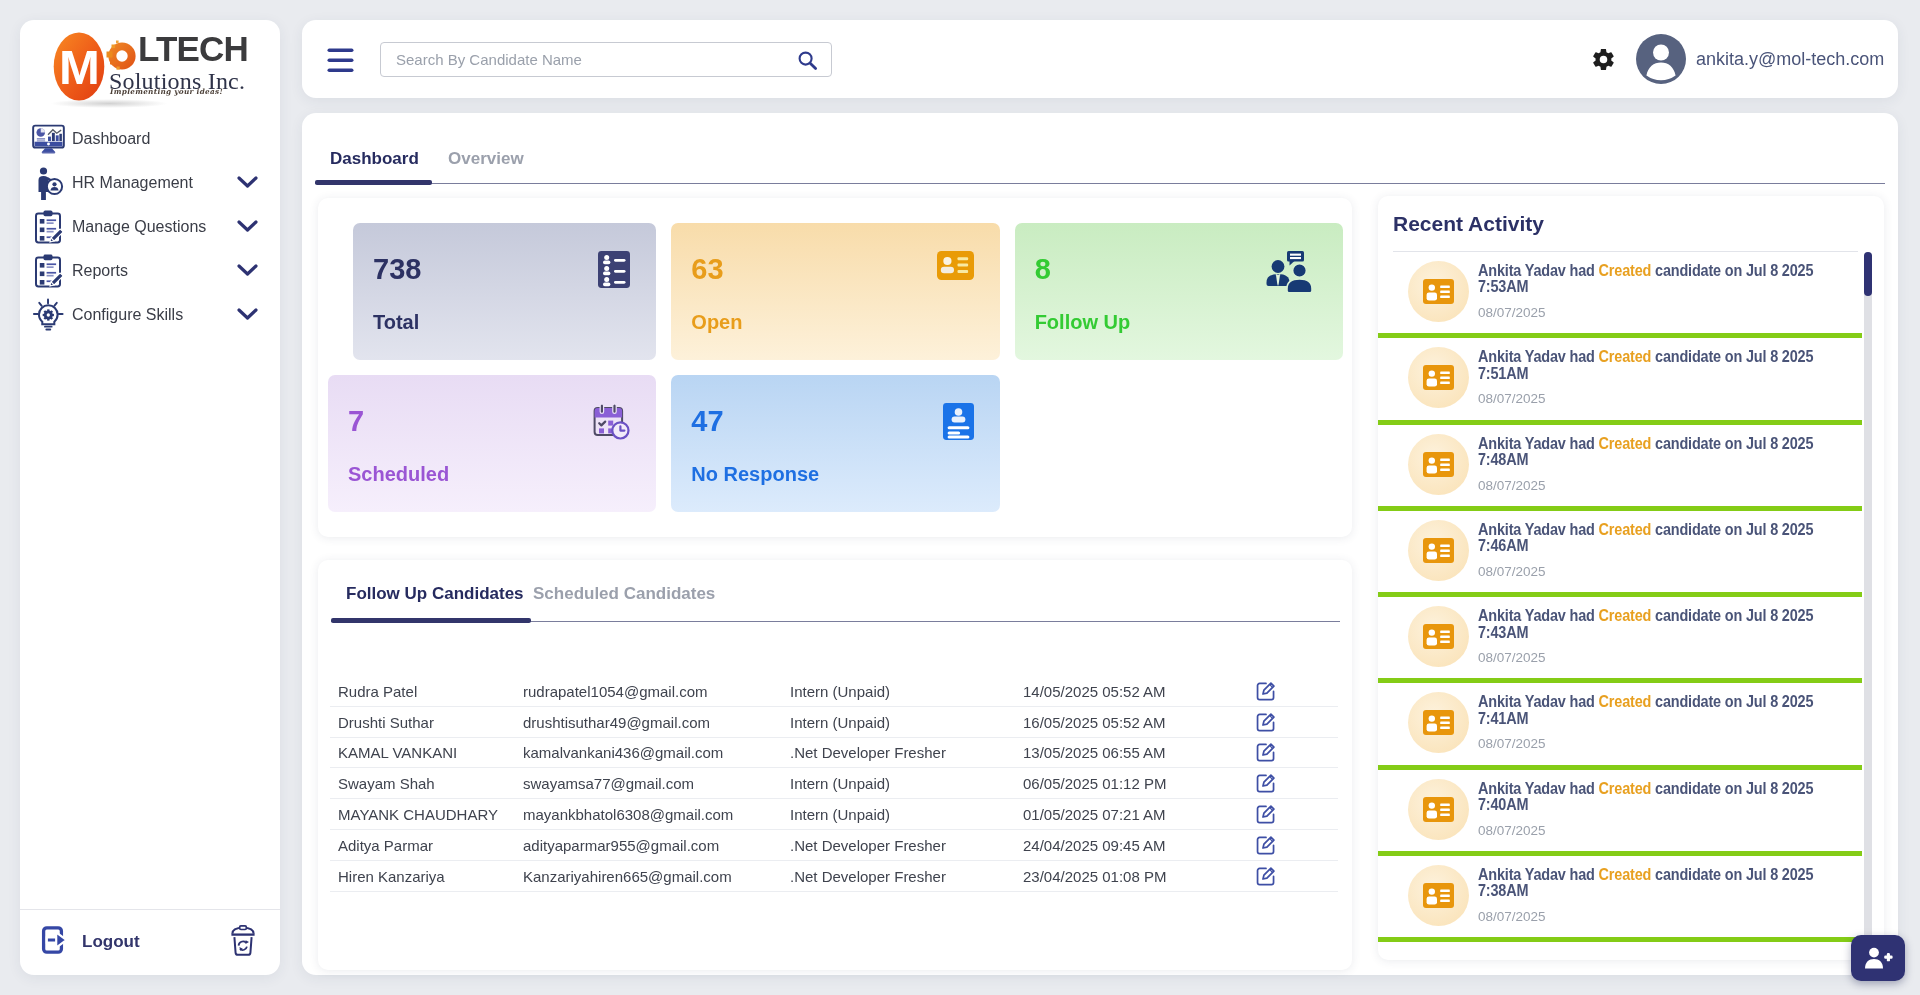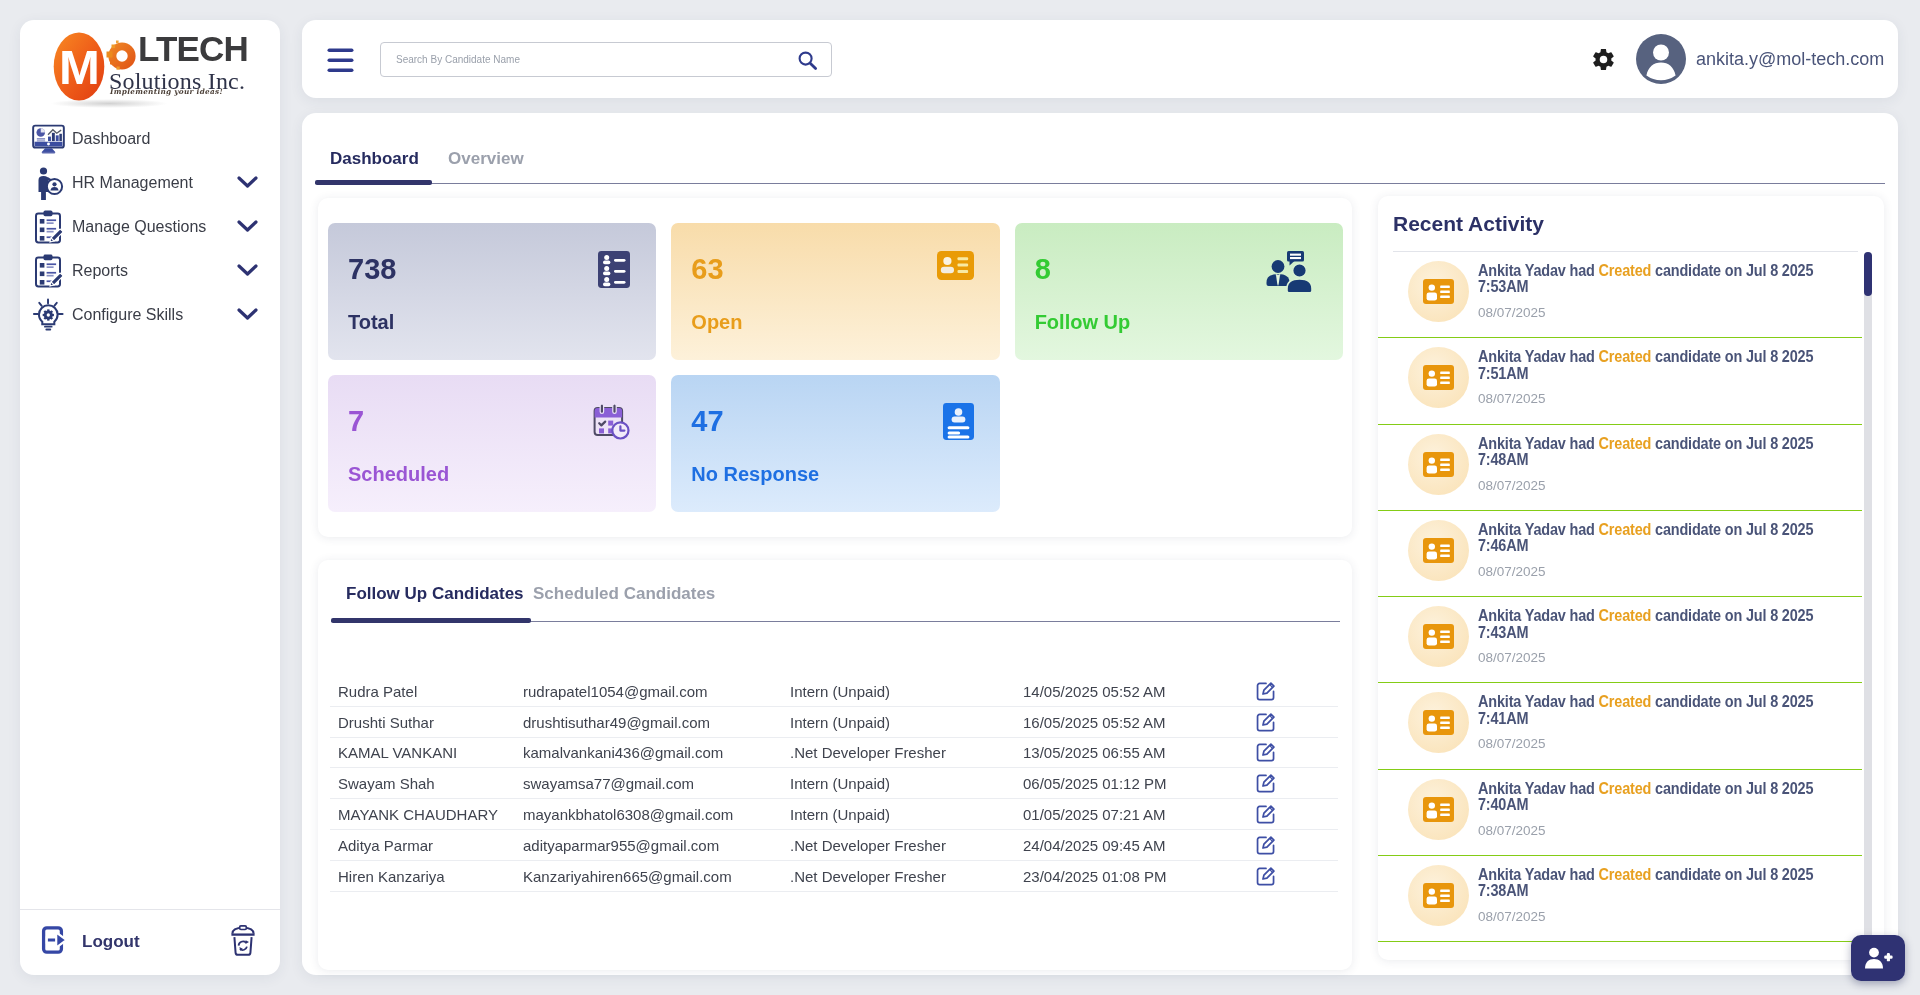--- a/index.html
+++ b/index.html
@@ -23,21 +23,21 @@
 .nav-item .chev { margin-left:auto; }
 .side-divider { position:absolute; left:0; right:0; top:889px; border-top:1px solid #e4e5ea; }
 .logout-row { position:absolute; left:0; right:0; top:900px; height:44px; display:flex; align-items:center; padding:0 24px 0 19px; cursor:pointer; }
 .logout-label { font-size:17px; font-weight:700; color:#32356b; margin-left:12px; }
 .trash-btn { margin-left:auto; cursor:pointer; }
 
 
 #topbar { left:302px; top:20px; width:1596px; height:78px; }
 .hamburger { position:absolute; left:25px; top:26px; width:28px; height:26px; cursor:pointer; }
 .searchbox { position:absolute; left:78px; top:22px; width:452px; height:35px; border:1px solid #c7cad2; border-radius:4px; background:#fff; }
-.searchbox input { position:absolute; left:0; top:0; width:100%; height:100%; border:none; outline:none; background:transparent; padding:0 44px 0 15px; font-family:"Liberation Sans",sans-serif; font-size:10px; color:#444; }
+.searchbox input { position:absolute; left:0; top:0; width:100%; height:100%; border:none; outline:none; background:transparent; padding:0 44px 0 15px; font-family:"Liberation Sans",sans-serif; font-size:15px; color:#444; }
 .searchbox input::placeholder { color:#9aa0ab; }
 .search-ico { position:absolute; right:13px; top:7px; cursor:pointer; }
 .gear { position:absolute; left:1291px; top:29px; width:21px; height:21px; cursor:pointer; }
 .avatar { position:absolute; left:1334px; top:14px; width:50px; height:50px; cursor:pointer; }
 .user-email { position:absolute; left:1394px; top:29px; font-size:18px; color:#4a5479; white-space:nowrap; }
 
 
 #maincard { left:302px; top:113px; width:1596px; height:862px; }
 .tabs-thinline { position:absolute; left:13px; right:13px; top:70px; height:1px; background:#7a7d9c; }
 .tab { position:absolute; top:36px; font-size:17px; font-weight:700; cursor:pointer; }
@@ -69,21 +69,21 @@
 .col-email { left:193px; }
 .col-pos { left:460px; }
 .col-date { left:693px; }
 .col-action { left:905px; width:62px; text-align:center; }
 .edit-btn { position:absolute; left:926px; top:50%; transform:translateY(-50%); width:20px; height:20px; cursor:pointer; }
 
 .activity { position:absolute; left:1076px; top:83px; width:506px; height:764px; background:#fff; border-radius:10px; box-shadow:0 1px 10px rgba(45,55,90,.10); }
 .act-title { position:absolute; left:15px; top:16px; font-size:21px; font-weight:700; color:#2c3166; }
 .act-divider { position:absolute; left:15px; right:26px; top:55px; border-top:1px solid #e2e4ea; }
 .act-list { position:absolute; left:0; top:56px; width:484px; }
-.act-item { position:relative; height:86.3px; border-bottom:1px solid #84cc16; }
+.act-item { position:relative; height:86.3px; border-bottom:5px solid #84cc16; }
 .act-ico { position:absolute; left:30px; top:9px; width:61px; height:61px; border-radius:50%;
   background:radial-gradient(circle at 42% 38%, #fdf2dd 0%, #fae3b9 85%); display:flex; align-items:center; justify-content:center; }
 .act-text { position:absolute; left:100px; top:11px; right:2px; font-size:17px; font-weight:700; color:#4a5478; line-height:16.4px; letter-spacing:-0.2px; white-space:nowrap; transform:scaleX(.85); transform-origin:0 0; }
 .act-text .created { color:#e8a020; }
 .act-time { display:block; }
 .act-date { position:absolute; left:100px; top:53px; font-size:13.5px; color:#9aa0ab; }
 .act-scrolltrack { position:absolute; right:12px; top:56px; width:8px; height:690px; background:#dfe0e5; border-radius:4px; }
 .act-scrollthumb { position:absolute; right:12px; top:56px; width:8px; height:44px; background:#2f3273; border-radius:4px; cursor:pointer; }
 
 .fab { position:absolute; left:1851px; top:935px; width:54px; height:46px; background:#2f3273; border:none; outline:none; border-radius:10px; box-shadow:0 3px 8px rgba(30,35,80,.35); display:flex; align-items:center; justify-content:center; cursor:pointer; }
@@ -311,21 +311,21 @@
 </header>
 
 <main class="card" id="maincard">
   <div class="tab active" id="tab-dashboard">Dashboard</div>
   <div class="tab inactive" id="tab-overview">Overview</div>
   <div class="tabs-thinline"></div>
   <div class="tabs-activeline"></div>
 
   <section class="stats-wrap">
     <div class="stats-grid">
-      <div class="stat-card" style="background: linear-gradient(rgb(197, 201, 218), rgb(226, 228, 238));">
+      <div class="stat-card" style="background: linear-gradient(rgb(197, 201, 218), rgb(226, 228, 238)); margin-left: 25px;">
         <div class="stat-num" style="color: rgb(45, 50, 99);">738</div>
         <div class="stat-label" style="color: rgb(45, 50, 99);">Total</div>
         <span class="stat-ico">
           <svg width="32" height="37" viewBox="0 0 32 37">
             <rect x="0" y="0" width="32" height="37" rx="3.4" fill="#3c4174"></rect>
             <g fill="#fff">
               <circle cx="8.7" cy="6.6" r="2.5"></circle>
                 <rect x="5" y="9.6" width="7.4" height="3.6" rx="1.8"></rect>
               <rect x="16" y="8" width="11.5" height="2.7" rx="1.35"></rect>
               <circle cx="8.7" cy="17.6" r="2.5"></circle>

